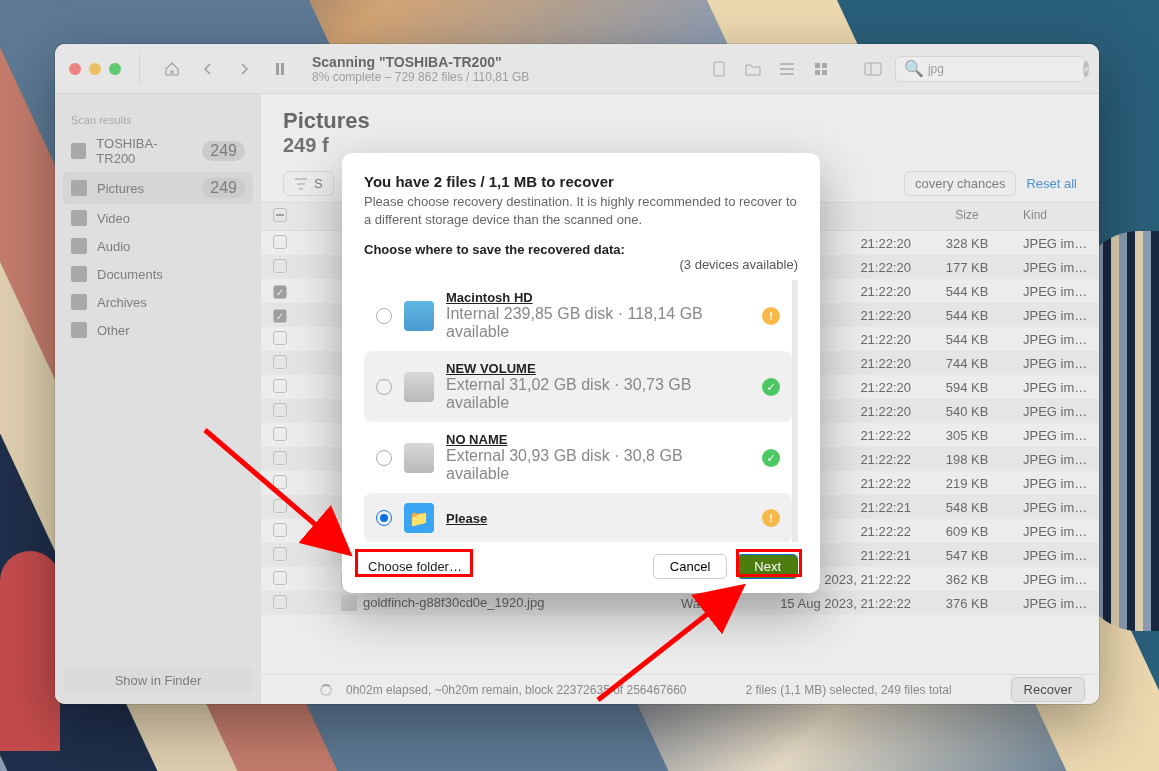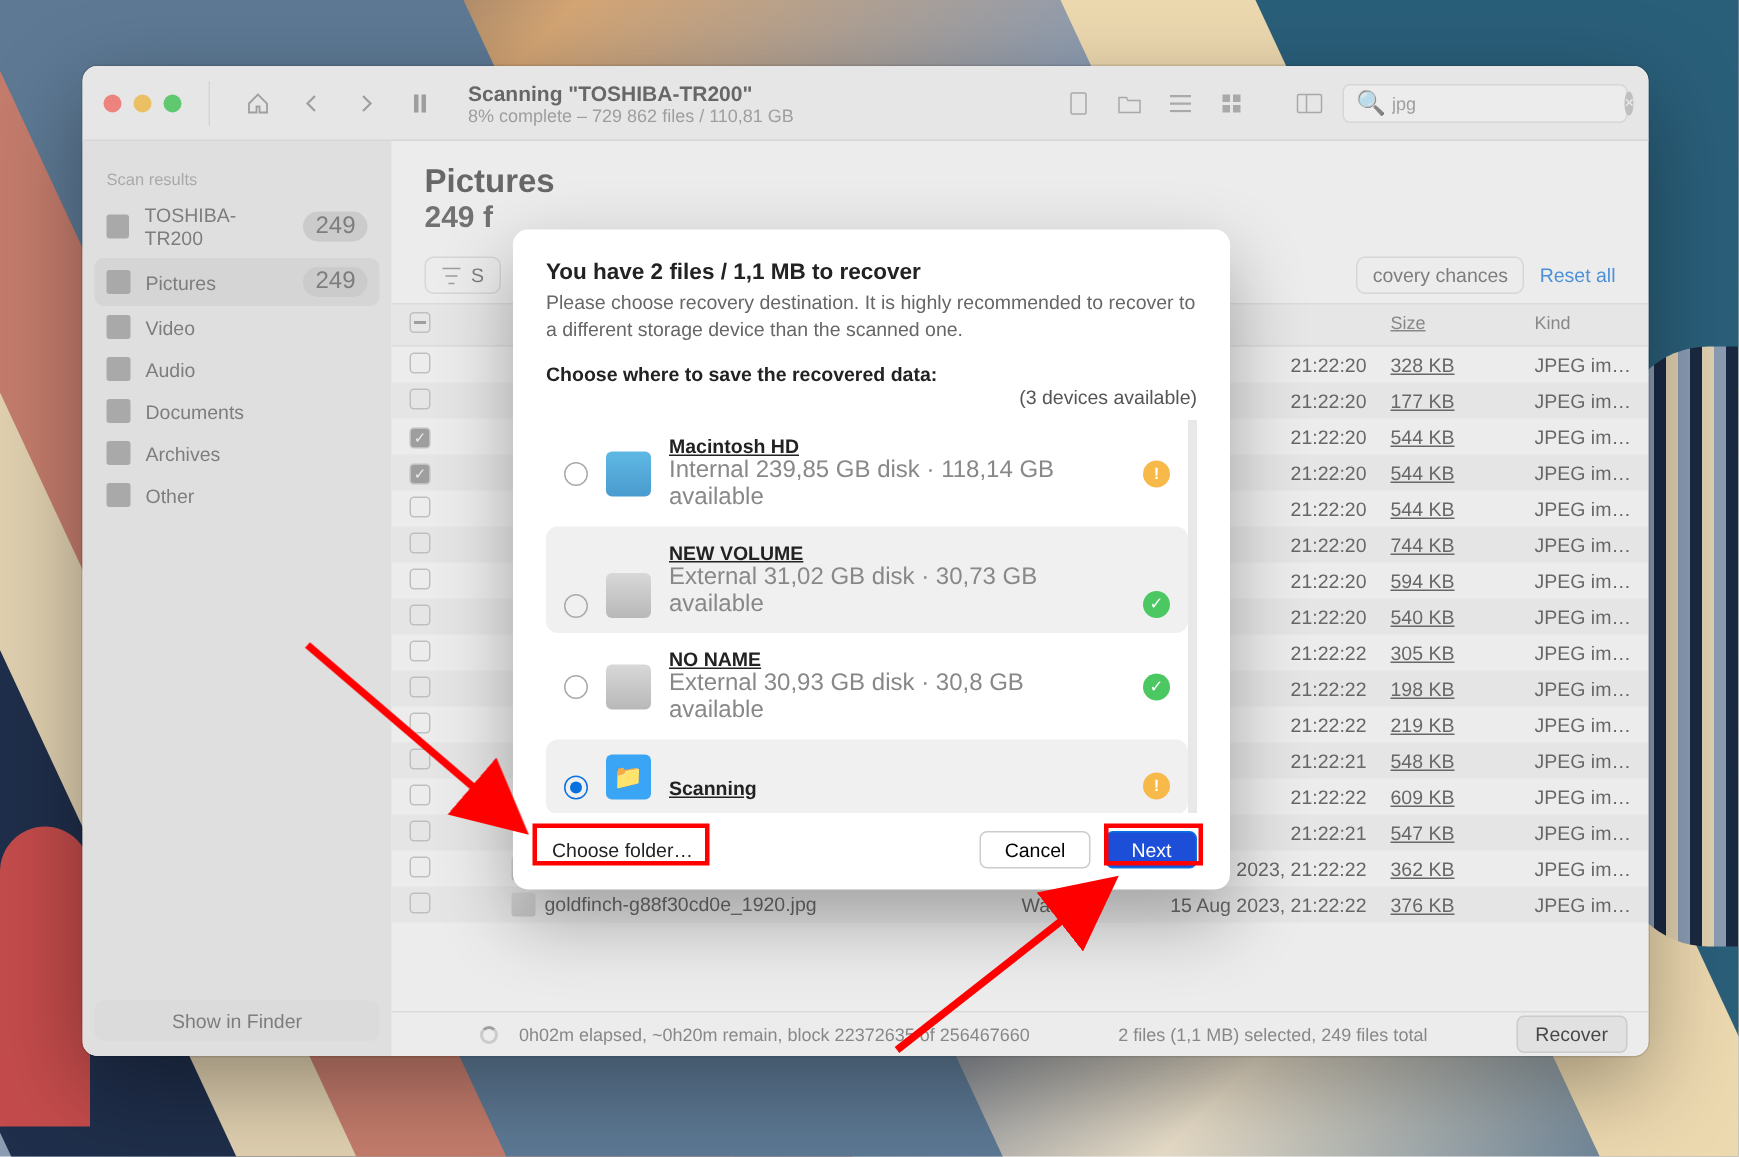--- a/index.html
+++ b/index.html
@@ -63,62 +63,62 @@
   .reset{margin-left:auto;color:#0a72e0;font-size:13px;}
 
   .table-wrap{flex:1;overflow:hidden;position:relative;}
   .thead{display:flex;background:#f6f6f6;border-top:1px solid #e5e5e5;border-bottom:1px solid #e5e5e5;font-size:12px;color:#666;}
   .th,.td{padding:5px 8px;white-space:nowrap;overflow:hidden;text-overflow:ellipsis;}
   .col-chk{width:38px;text-align:center;}
   .col-tree{width:34px;text-align:center;}
   .col-name{flex:1;min-width:0;}
   .col-stat{width:70px;}
   .col-date{width:176px;}
-  .col-size{width:96px;text-align:left;text-decoration:underline;}
+  .col-size{width:96px;text-align:center;}
   .col-kind{width:84px;}
   .rows{height:420px;overflow-y:auto;font-size:13px;color:#333;}
   .row{display:flex;align-items:center;height:24px;}
   .row.alt{background:#f4f4f4;}
   .chk{width:14px;height:14px;border:1px solid #bbb;border-radius:3px;display:inline-block;}
   .chk.dash::after{content:"";display:block;width:8px;height:2px;background:#888;margin:5px auto;}
   .chk.on{background:#888;}
   .chk.on::after{content:"✓";color:#fff;font-size:10px;display:block;text-align:center;line-height:13px;}
   .file-ic{width:16px;height:16px;background:linear-gradient(180deg,#e0e0e0,#c8c8c8);border-radius:2px;display:inline-block;margin-right:6px;vertical-align:middle;}
 
   .status{height:30px;border-top:1px solid #e5e5e5;display:flex;align-items:center;padding:0 14px;gap:14px;font-size:12px;color:#666;}
   .recover-btn{background:#eee;border:1px solid #ccc;border-radius:5px;padding:4px 12px;font-size:13px;margin-left:auto;}
 
   .dialog{position:absolute;left:342px;top:153px;width:478px;height:440px;background:#fff;border-radius:10px;box-shadow:0 20px 50px rgba(0,0,0,0.3);z-index:20;display:flex;flex-direction:column;padding:20px 22px 14px;}
   .dlg-h{font-size:15px;font-weight:700;color:#222;margin-bottom:3px;}
   .dlg-p{font-size:13px;color:#666;margin-bottom:14px;line-height:1.35;}
   .dlg-row-labels{display:flex;font-size:13px;font-weight:600;color:#222;margin-bottom:8px;flex-direction:column;}
   .dlg-row-labels .devcount{margin-left:auto;font-weight:400;color:#555;}
   .dest-list{flex:1;overflow-y:auto;position:relative;border-right:6px solid #e8e8e8;}
   .dest{display:flex;align-items:center;gap:12px;padding:10px 12px;border-radius:8px;}
-  .dest.sel{background:#f0f0f0;align-items:flex-end;}
+  .dest.sel{background:#f0f0f0;}
   .radio{width:16px;height:16px;border:1.5px solid #aaa;border-radius:50%;display:inline-block;position:relative;}
   .radio.on{border-color:#0a72e0;}
   .radio.on::after{content:"";position:absolute;inset:3px;background:#0a72e0;border-radius:50%;}
   .drive-ic{width:30px;height:30px;border-radius:4px;background:#d0d4d8;display:flex;align-items:center;justify-content:center;font-size:16px;}
   .drive-ic.hd{background:linear-gradient(180deg,#5fb8e4,#4a9bcf);}
   .drive-ic.ext{background:linear-gradient(180deg,#d8d8d8,#b8b8b8);}
   .drive-ic.fold{background:#3aa5f5;color:#fff;}
   .drive-ic.fold2{background:#2fb89a;color:#fff;}
   .dest-txt{flex:1;}
   .dest-name{font-size:13px;font-weight:600;color:#222;text-decoration:underline;}
   .dest-sub{font-size:16px;color:#888;}
   .status-ic{width:18px;height:18px;border-radius:50%;}
   .status-ic.warn{background:#f7b94a;}
   .status-ic.ok{background:#4bc862;}
   .status-ic.warn::after {content:"!";font-size:11px;font-weight:bold;color:#fff;display:block;text-align:center;line-height:18px;}
   .status-ic.ok::after {content:"✓";font-size:11px;color:#fff;display:block;text-align:center;line-height:18px;}
   .dlg-foot{display:flex;align-items:center;padding-top:12px;gap:10px;}
   .choose-f{font-size:13px;color:#222;background:none;border:none;cursor:pointer;padding:4px 4px;}
   .btn{padding:4px 16px;border-radius:5px;font-size:13px;border:1px solid #ccc;background:#fff;}
-  .btn.primary{background:#1d4ed8;color:#fff;border-color:#0a72e0;}
+  .btn.primary{background:#4d7c0f;color:#fff;border-color:#0a72e0;}
   .highlight-box{position:absolute;border:3px solid #ff0000;pointer-events:none;z-index:25;}
   .hl1{left:355px;top:549px;width:118px;height:28px;}
   .hl2{left:736px;top:549px;width:66px;height:28px;}
   .arrow{position:absolute;z-index:26;}
   .arrow svg{overflow:visible;}
 </style>
 </head>
 <body>
 
 <div class="wallpaper-stripe ws1"></div>
@@ -461,21 +461,21 @@
         <div class="dest-txt">
           <div class="dest-name">NO NAME</div>
           <div class="dest-sub">External 30,93 GB disk · 30,8 GB available</div>
         </div>
         <span class="status-ic ok"></span>
       </div>
       <div class="dest sel">
         <span class="radio on"></span>
         <span class="drive-ic fold">📁</span>
         <div class="dest-txt">
-          <div class="dest-name">Scanning</div>
+          <div class="dest-name">Please</div>
         </div>
         <span class="status-ic warn"></span>
       </div>
       <div class="dest">
         <span class="radio"></span>
         <span class="drive-ic fold2">📁</span>
         <div class="dest-txt">
           <div class="dest-name">images</div>
         </div>
         <span class="status-ic warn"></span>

